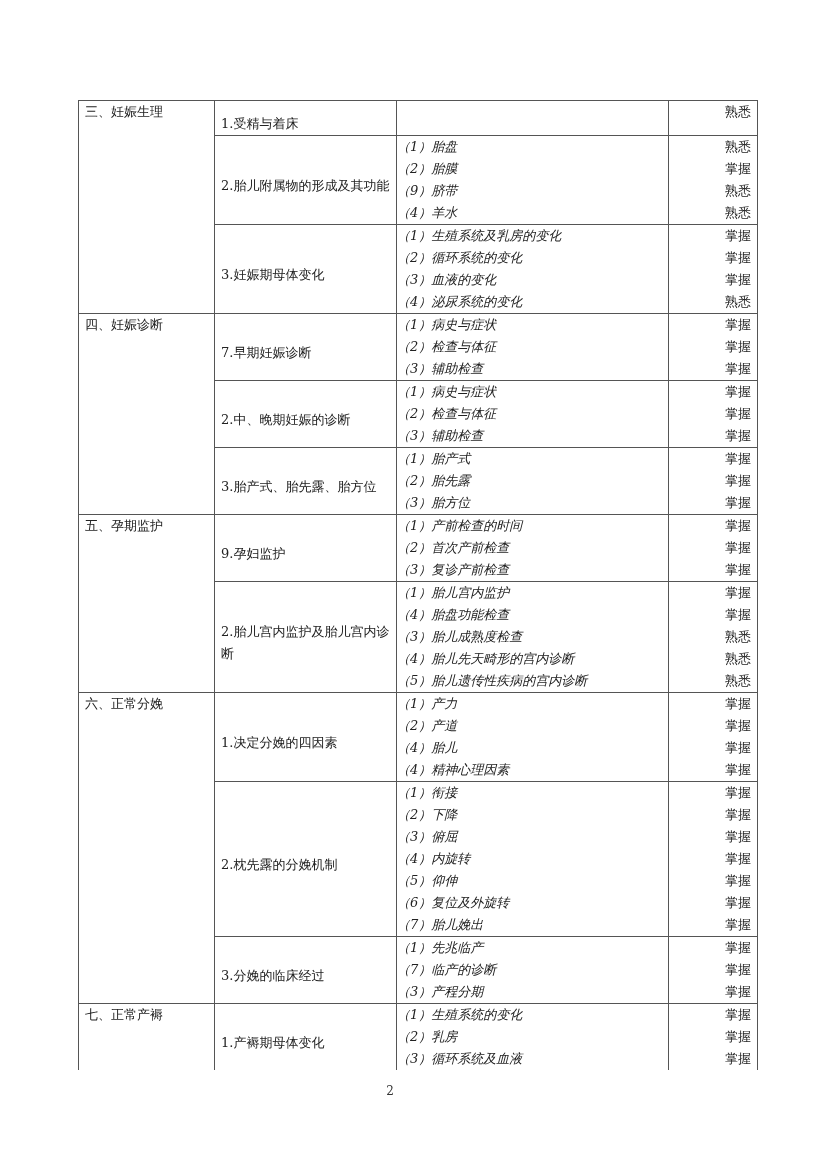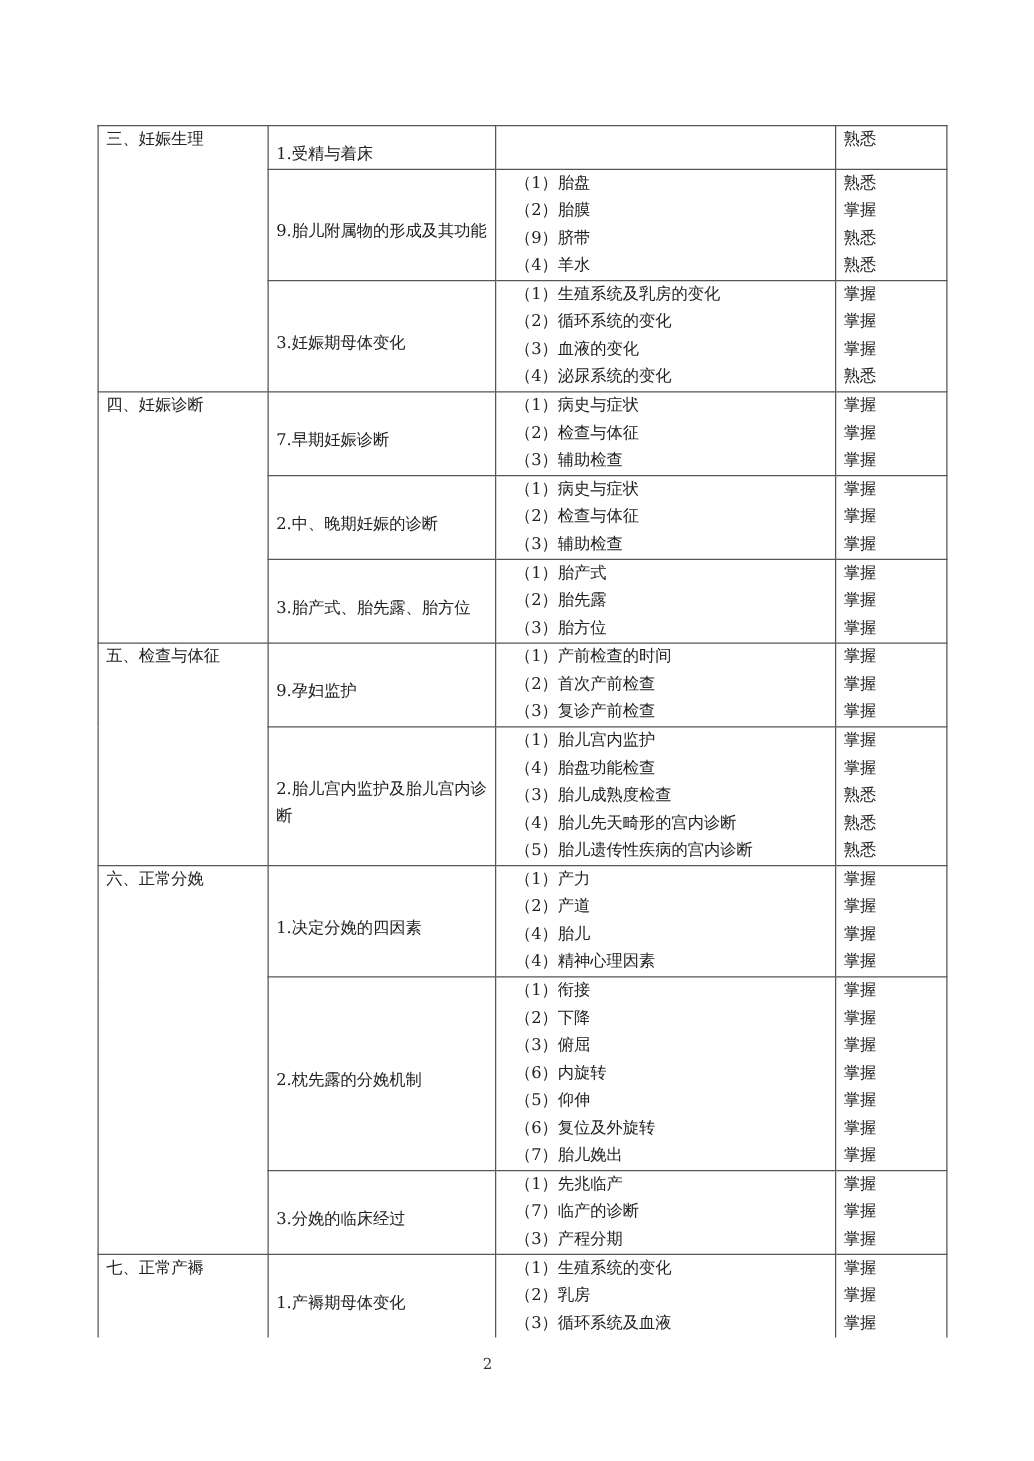--- a/index.html
+++ b/index.html
@@ -15,22 +15,22 @@
   table.outline col.c3 { width: 272px; }
   table.outline col.c4 { width: 89px; }
   table.outline td {
     border: 1px solid #555;
     vertical-align: top;
     padding: 0 6px;
     line-height: 22px;
   }
   table.outline td.unit { vertical-align: top; padding-left: 6px; }
   table.outline td.topic { vertical-align: middle; padding-left: 6px; }
-  table.outline td.points { padding-left: 15px; }
-  table.outline td.req { text-align: left; }
+  table.outline td.points { padding-left: 0; font-style: italic; }
+  table.outline td.req { text-align: right; }
   .line { display: block; height: 22px; white-space: nowrap; }
   .topic-text { display: block; line-height: 22px; margin-top: 12px; }
   table.outline tr.open-bottom td { border-bottom: none; }
   .page-number {
     position: absolute; left: 0; width: 780px; top: 1084px;
     text-align: center; font-size: 12px; color: #333;
   }
 </style>
 </head>
 <body>
@@ -51,21 +51,21 @@
           </td>
           <td class="points">
             <span class="line"></span>
           </td>
           <td class="req">
             <span class="line">熟悉</span>
           </td>
         </tr>
         <tr>
           <td class="topic">
-            <span class="topic-text">9.胎儿附属物的形成及其功能</span>
+            <span class="topic-text">2.胎儿附属物的形成及其功能</span>
           </td>
           <td class="points">
             <span class="line">（1）胎盘</span>
             <span class="line">（2）胎膜</span>
             <span class="line">（9）脐带</span>
             <span class="line">（4）羊水</span>
           </td>
           <td class="req">
             <span class="line">熟悉</span>
             <span class="line">掌握</span>
@@ -130,21 +130,21 @@
             <span class="line">（2）胎先露</span>
             <span class="line">（3）胎方位</span>
           </td>
           <td class="req">
             <span class="line">掌握</span>
             <span class="line">掌握</span>
             <span class="line">掌握</span>
           </td>
         </tr>
         <tr>
-          <td class="unit" rowspan="2">五、检查与体征</td>
+          <td class="unit" rowspan="2">五、孕期监护</td>
           <td class="topic">
             <span class="topic-text">9.孕妇监护</span>
           </td>
           <td class="points">
             <span class="line">（1）产前检查的时间</span>
             <span class="line">（2）首次产前检查</span>
             <span class="line">（3）复诊产前检查</span>
           </td>
           <td class="req">
             <span class="line">掌握</span>
@@ -190,21 +190,21 @@
           </td>
         </tr>
         <tr>
           <td class="topic">
             <span class="topic-text">2.枕先露的分娩机制</span>
           </td>
           <td class="points">
             <span class="line">（1）衔接</span>
             <span class="line">（2）下降</span>
             <span class="line">（3）俯屈</span>
-            <span class="line">（6）内旋转</span>
+            <span class="line">（4）内旋转</span>
             <span class="line">（5）仰伸</span>
             <span class="line">（6）复位及外旋转</span>
             <span class="line">（7）胎儿娩出</span>
           </td>
           <td class="req">
             <span class="line">掌握</span>
             <span class="line">掌握</span>
             <span class="line">掌握</span>
             <span class="line">掌握</span>
             <span class="line">掌握</span>

